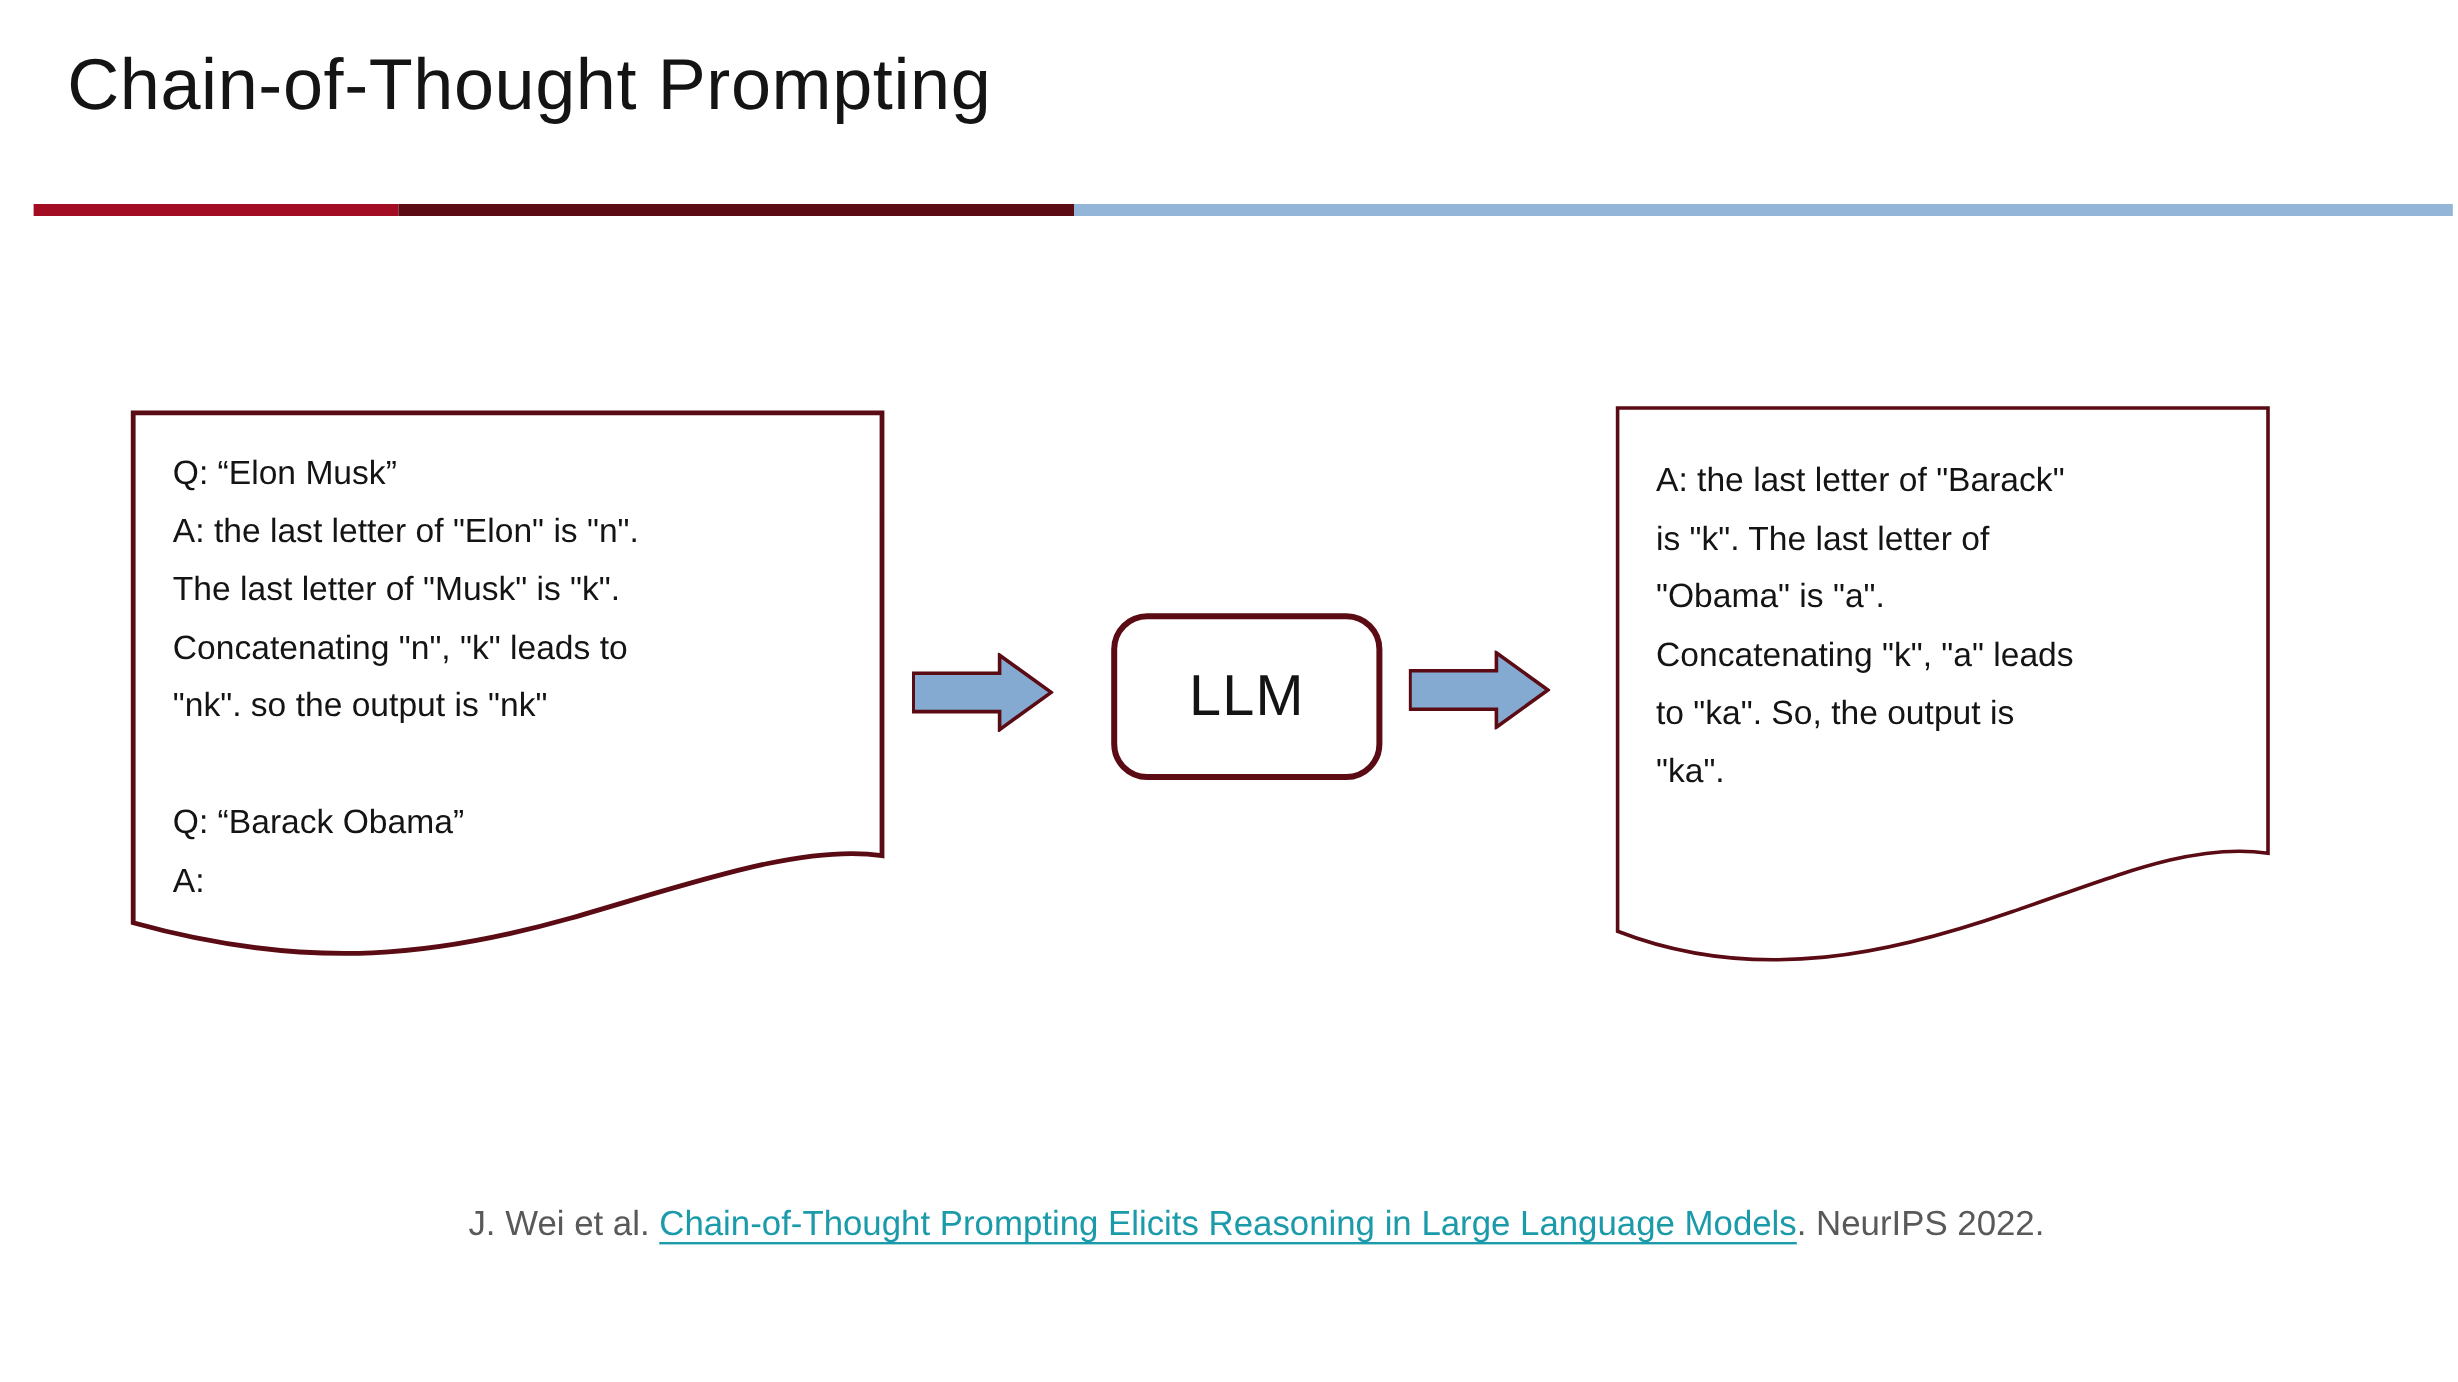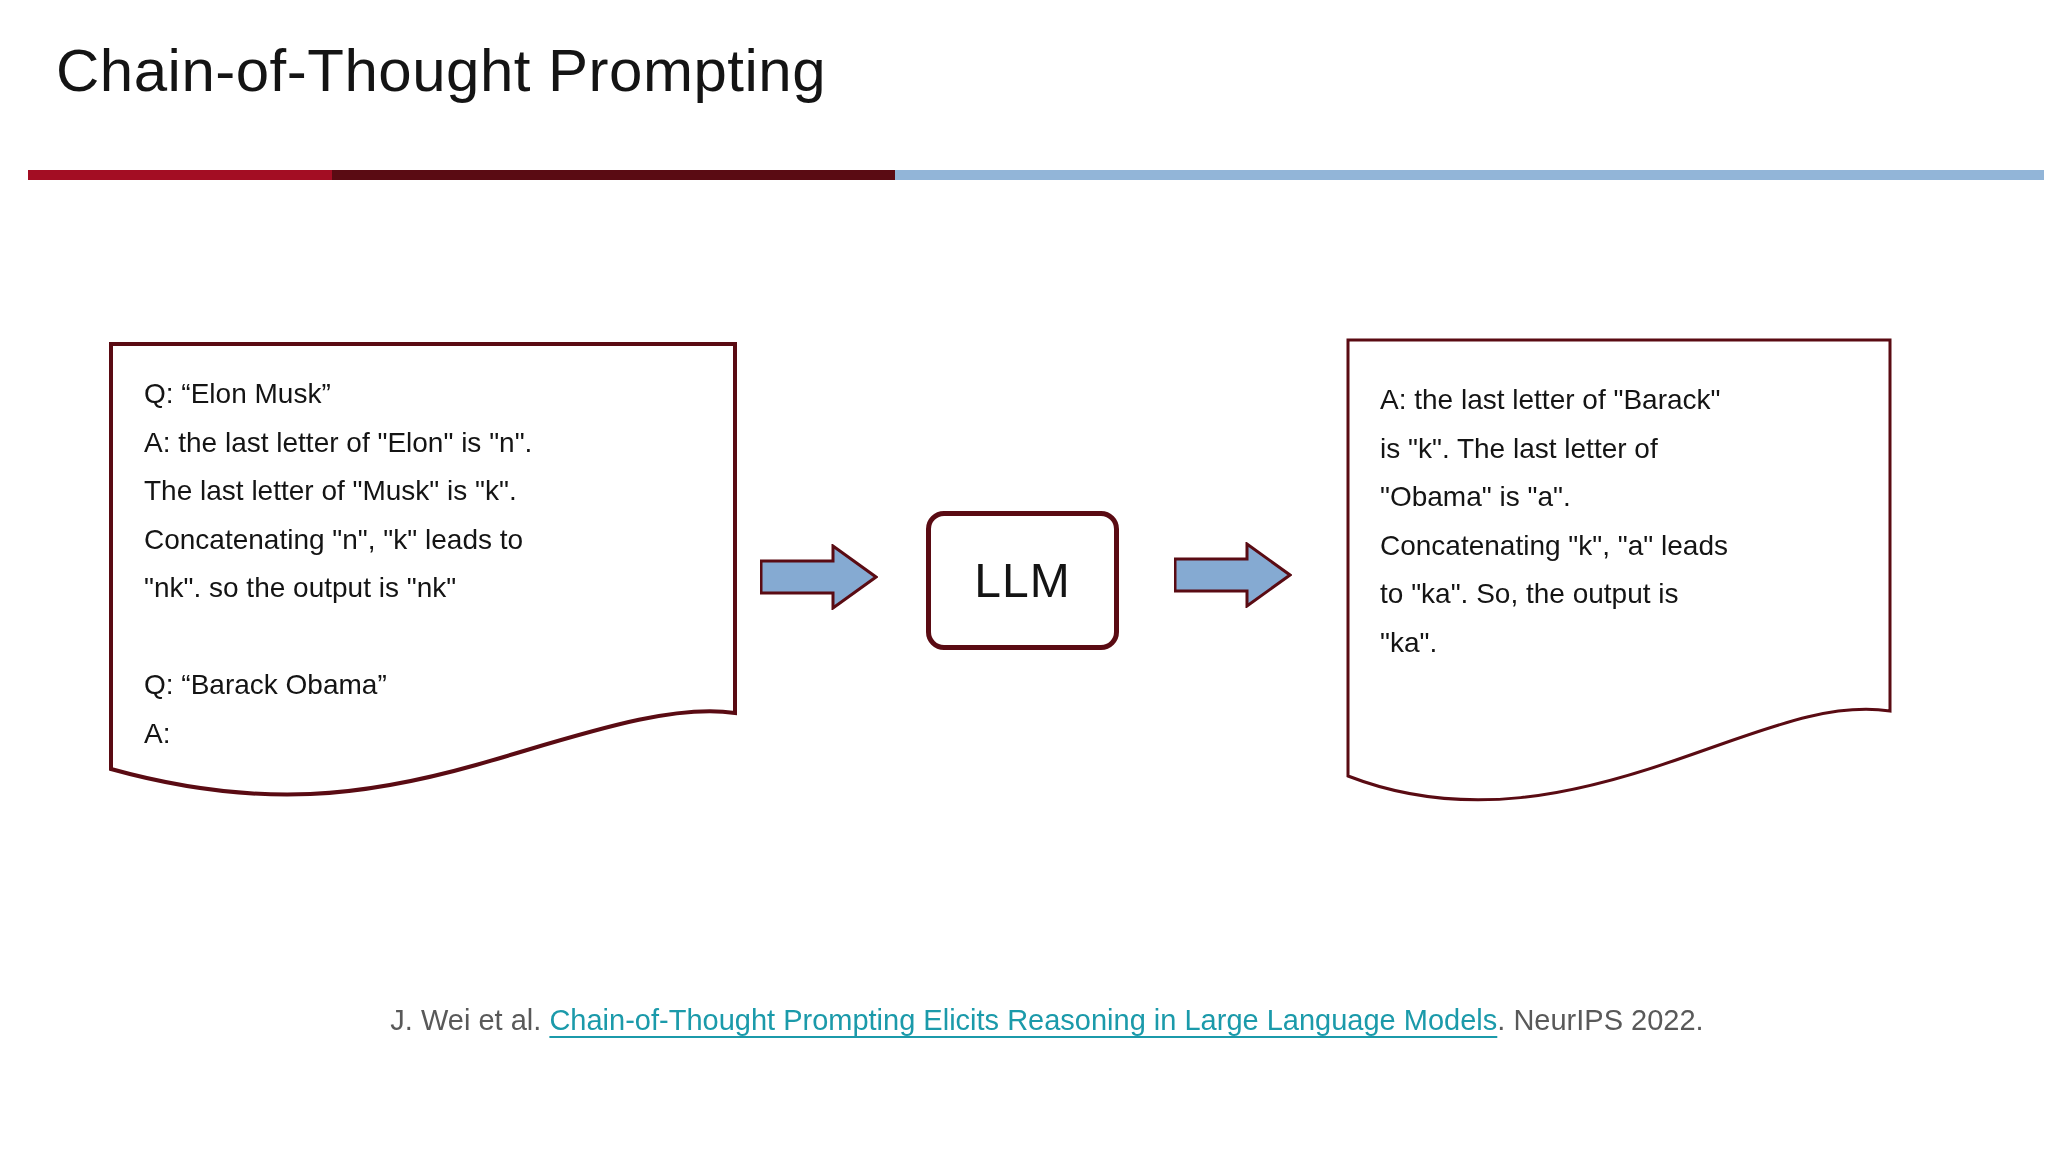--- a/index.html
+++ b/index.html
@@ -55,25 +55,25 @@
     white-space: pre;
   }
   .doc-text.left-text  { left: 144px;  top: 370px; }
   .doc-text.right-text { left: 1380px; top: 376px; }
 
   
   .llm-box {
     position: absolute;
     left: 926px;
     top: 511px;
-    width: 193px;
+    width: 226px;
     height: 139px;
     box-sizing: border-box;
     border: 5px solid var(--accent-maroon, #5a0b13);
-    border-radius: 18px;
+    border-radius: 30px;
     background: #ffffff;
     display: flex;
     align-items: center;
     justify-content: center;
   }
   .llm-label {
     font-size: 48px;
     color: var(--text-black, #141414);
     letter-spacing: 1px;
   }

